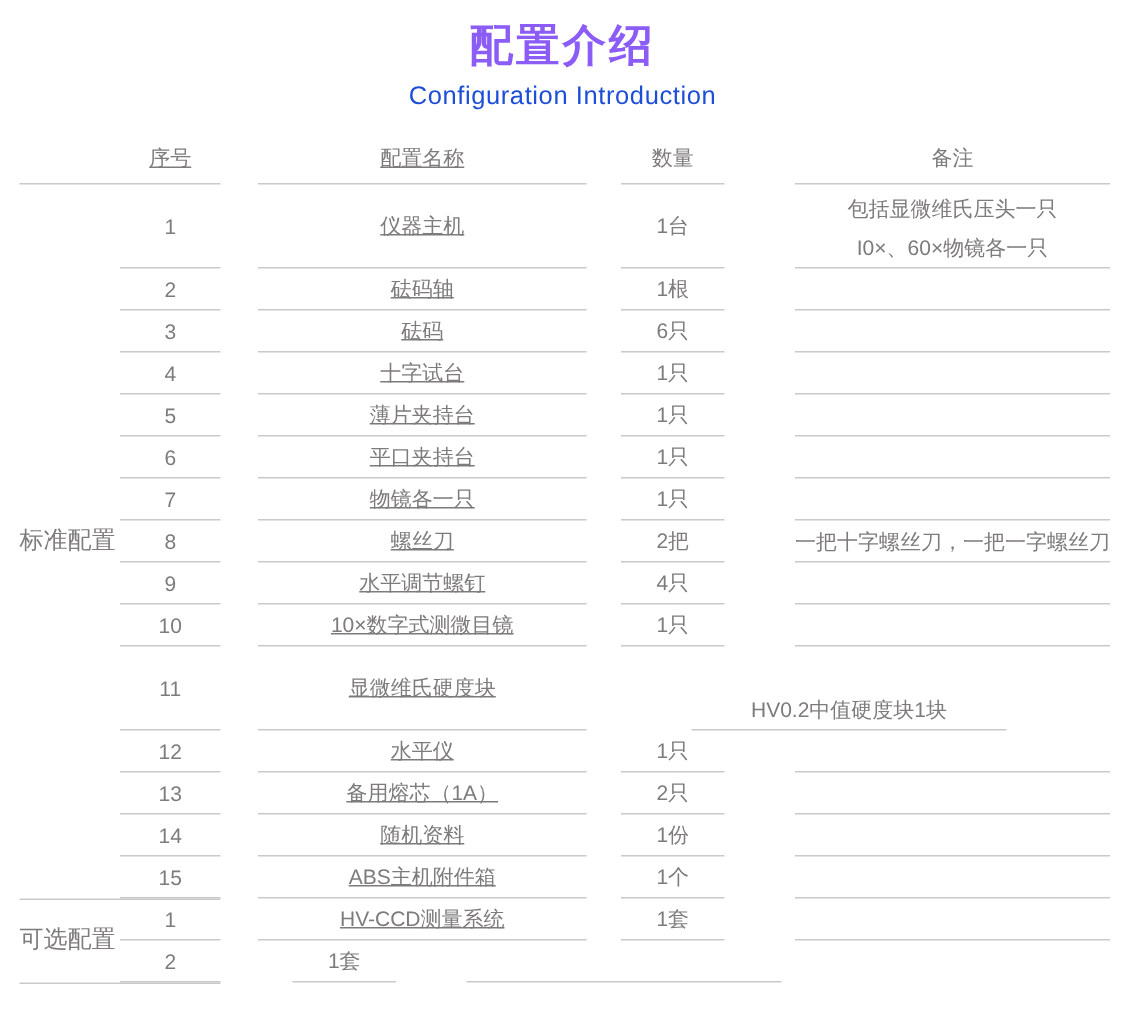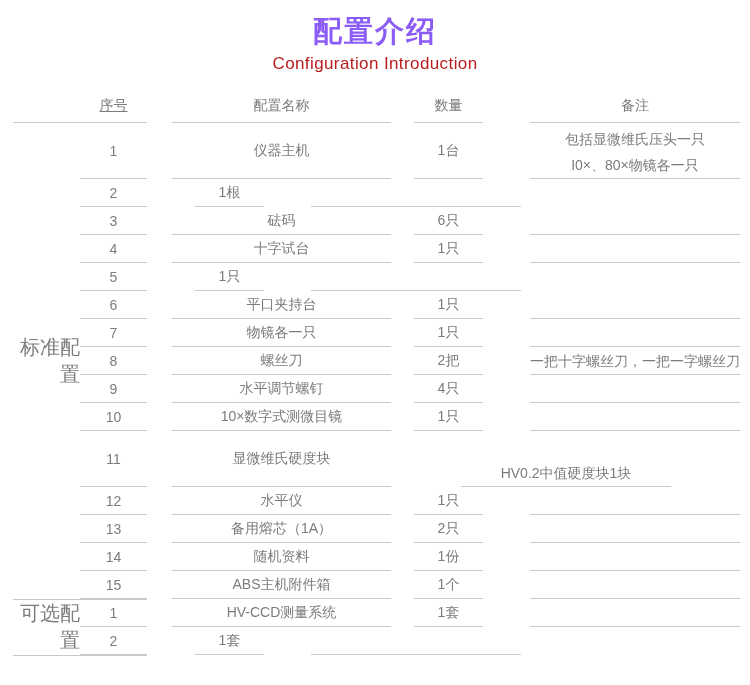--- a/index.html
+++ b/index.html
@@ -9,54 +9,54 @@
     font-family:"Liberation Sans", sans-serif;
     overflow:hidden;
   }
   .title {
     margin:14px 0 0 0; text-align:center;
     font-size:29px; line-height:34px; font-weight:bold;
     color:#8b5cf6; letter-spacing:2px;
   }
   .subtitle {
     text-align:center; font-size:17px; line-height:20px;
-    color:#b91c1c; margin-top:6px; letter-spacing:0.4px;
+    color:#1d4ed8; margin-top:6px; letter-spacing:0.4px;
   }
   .cfg-table {
     position:relative; margin:13px 0 0 13px; width:727px;
     color:#7d7b7b; font-size:14px;
   }
   .header-row { display:flex; height:36px; }
   .header-row .cell { align-items:flex-end; padding-bottom:7px; }
   .row { display:flex; height:28px; }
   .row.tall { height:56px; }
   .cell {
     display:flex; align-items:center; justify-content:center;
     white-space:nowrap; overflow:visible;
   }
   .bline { border-bottom:1px solid #c9c9c9; }
   .w-combo  { width:134px; }
   .w-group  { width:67px; }
   .w-serial { width:67px; }
   .gap1 { width:25px; }
-  .w-name   { width:219px; }
+  .w-name   { width:219px;text-decoration:underline; }
   .gap2 { width:23px; }
   .w-qty    { width:69px; }
   .gap3 { width:47px; }
   .w-remark { width:210px; }
   .combo-inner-spacer { display:inline-block; width:67px; }
   .combo-inner-label { display:inline-flex; width:67px; justify-content:center;text-decoration:underline; }
   .group { position:relative; }
   .group::after {
     content:""; position:absolute; left:0; bottom:-1px;
     width:134px; height:1px; background:#c9c9c9;
   }
   .group-label {
     position:absolute; left:0; top:50%; transform:translateY(-50%);
-    width:67px; text-align:right; font-size:20px; color:#7d7b7b;
+    width:67px; text-align:left; font-size:16px; color:#7d7b7b;
     background:transparent; z-index:2;
   }
   .remark-cell { flex-direction:column; justify-content:flex-end; line-height:26px; }
   .remark-line { display:block; text-align:center; }
 </style>
 </head>
 <body>
 
 <div class="page">
   <h1 class="title">配置介绍</h1>
@@ -81,27 +81,28 @@
           <div class="row tall">
             <div class="cell w-group"></div>
             <div class="cell w-serial bline">1</div>
             <div class="gap1"></div>
             <div class="cell w-name bline">仪器主机</div>
             <div class="gap2"></div>
             <div class="cell w-qty bline">1台</div>
             <div class="gap3"></div>
             <div class="cell w-remark bline remark-cell">
               <span class="remark-line">包括显微维氏压头一只</span>
-              <span class="remark-line">I0×、80×物镜各一只</span>
+              <span class="remark-line">I0×、60×物镜各一只</span>
             </div>
           </div>
           <div class="row">
             <div class="cell w-group"></div>
             <div class="cell w-serial bline">2</div>
             <div class="gap1"></div>
+            <div class="cell w-name bline">砝码轴</div>
             <div class="gap2"></div>
             <div class="cell w-qty bline">1根</div>
             <div class="gap3"></div>
             <div class="cell w-remark bline remark-cell"></div>
           </div>
           <div class="row">
             <div class="cell w-group"></div>
             <div class="cell w-serial bline">3</div>
             <div class="gap1"></div>
             <div class="cell w-name bline">砝码</div>
@@ -117,20 +118,21 @@
             <div class="cell w-name bline">十字试台</div>
             <div class="gap2"></div>
             <div class="cell w-qty bline">1只</div>
             <div class="gap3"></div>
             <div class="cell w-remark bline remark-cell"></div>
           </div>
           <div class="row">
             <div class="cell w-group"></div>
             <div class="cell w-serial bline">5</div>
             <div class="gap1"></div>
+            <div class="cell w-name bline">薄片夹持台</div>
             <div class="gap2"></div>
             <div class="cell w-qty bline">1只</div>
             <div class="gap3"></div>
             <div class="cell w-remark bline remark-cell"></div>
           </div>
           <div class="row">
             <div class="cell w-group"></div>
             <div class="cell w-serial bline">6</div>
             <div class="gap1"></div>
             <div class="cell w-name bline">平口夹持台</div>

